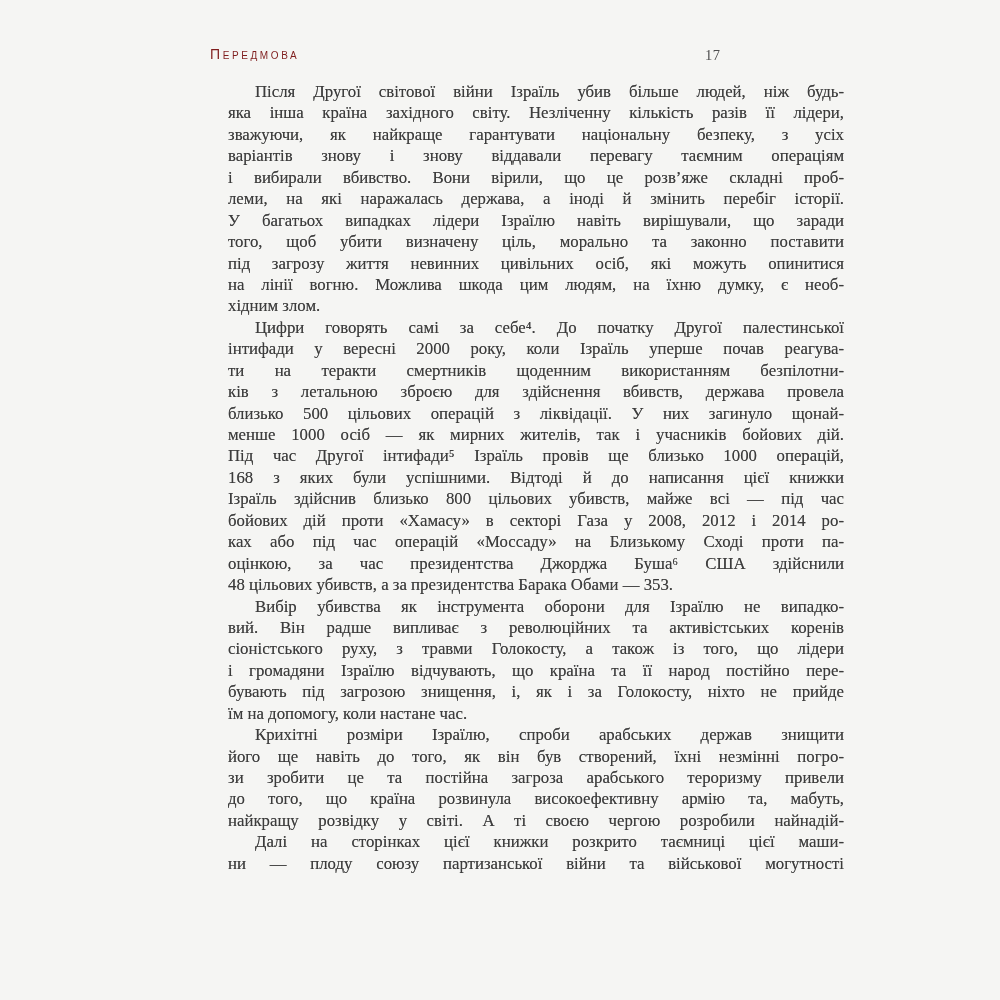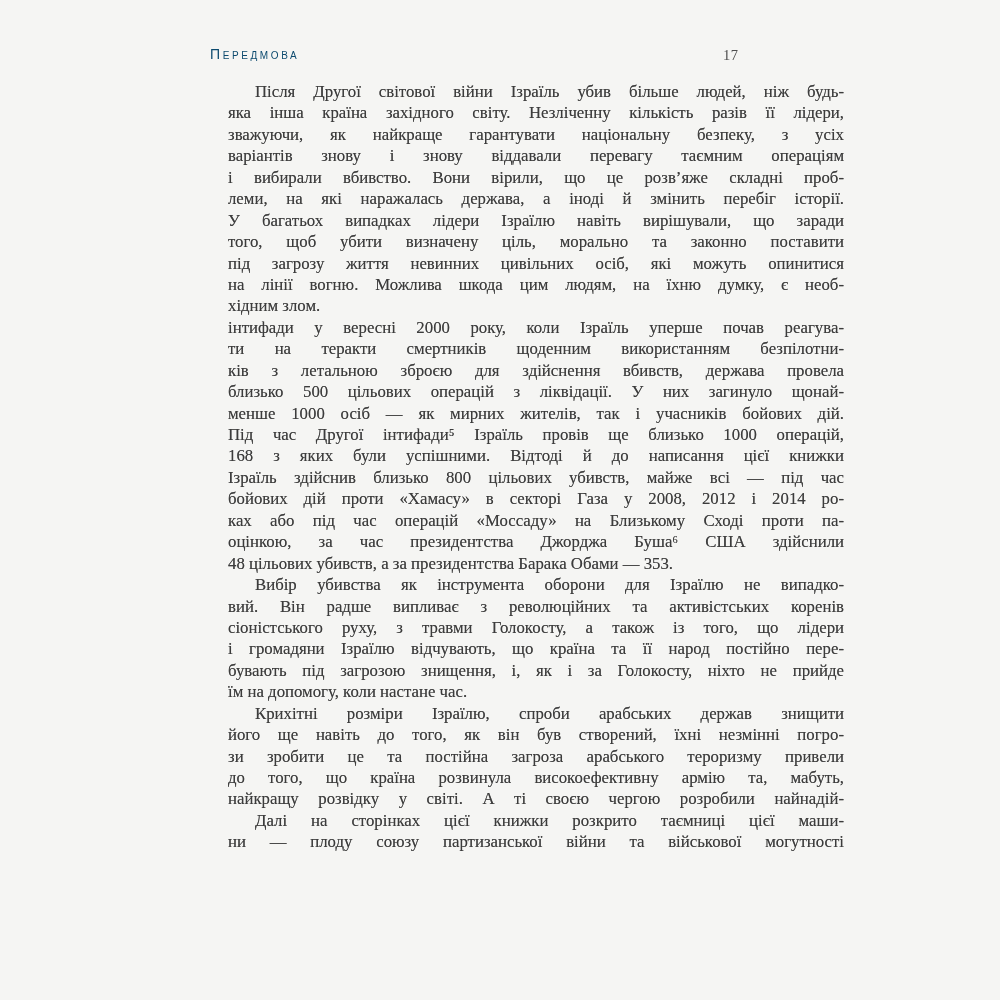--- a/index.html
+++ b/index.html
@@ -15,25 +15,25 @@
     font-family: "Liberation Serif", serif;
   }
   .running-head {
     position: absolute;
     left: 210px;
     top: 46px;
     font-family: "Liberation Sans", sans-serif;
     font-variant: small-caps;
     font-size: 14px;
     letter-spacing: 2.6px;
-    color: #0c4a6e;
+    color: #7f1d1d;
   }
   .folio {
     position: absolute;
-    left: 723px;
+    left: 705px;
     top: 47px;
     font-family: "Liberation Serif", serif;
     font-size: 14.5px;
     color: #4e4e4e;
     letter-spacing: 0.5px;
     text-align: right;
   }
   .text-block {
     position: absolute;
     left: 196px;
@@ -76,20 +76,21 @@
         <div class="line">варіантів знову і знову віддавали перевагу таємним операціям</div>
         <div class="line">і вибирали вбивство. Вони вірили, що це розв’яже складні проб-</div>
         <div class="line">леми, на які наражалась держава, а іноді й змінить перебіг історії.</div>
         <div class="line">У багатьох випадках лідери Ізраїлю навіть вирішували, що заради</div>
         <div class="line">того, щоб убити визначену ціль, морально та законно поставити</div>
         <div class="line">під загрозу життя невинних цивільних осіб, які можуть опинитися</div>
         <div class="line">на лінії вогню. Можлива шкода цим людям, на їхню думку, є необ-</div>
         <div class="line last">хідним злом.</div>
       </div>
       <div class="paragraph">
+        <div class="line first">Цифри говорять самі за себе⁴. До початку Другої палестинської</div>
         <div class="line">інтифади у вересні 2000 року, коли Ізраїль уперше почав реагува-</div>
         <div class="line">ти на теракти смертників щоденним використанням безпілотни-</div>
         <div class="line">ків з летальною зброєю для здійснення вбивств, держава провела</div>
         <div class="line">близько 500 цільових операцій з ліквідації. У них загинуло щонай-</div>
         <div class="line">менше 1000 осіб — як мирних жителів, так і учасників бойових дій.</div>
         <div class="line">Під час Другої інтифади⁵ Ізраїль провів ще близько 1000 операцій,</div>
         <div class="line">168 з яких були успішними. Відтоді й до написання цієї книжки</div>
         <div class="line">Ізраїль здійснив близько 800 цільових убивств, майже всі — під час</div>
         <div class="line">бойових дій проти «Хамасу» в секторі Газа у 2008, 2012 і 2014 ро-</div>
         <div class="line">ках або під час операцій «Моссаду» на Близькому Сході проти па-</div>

